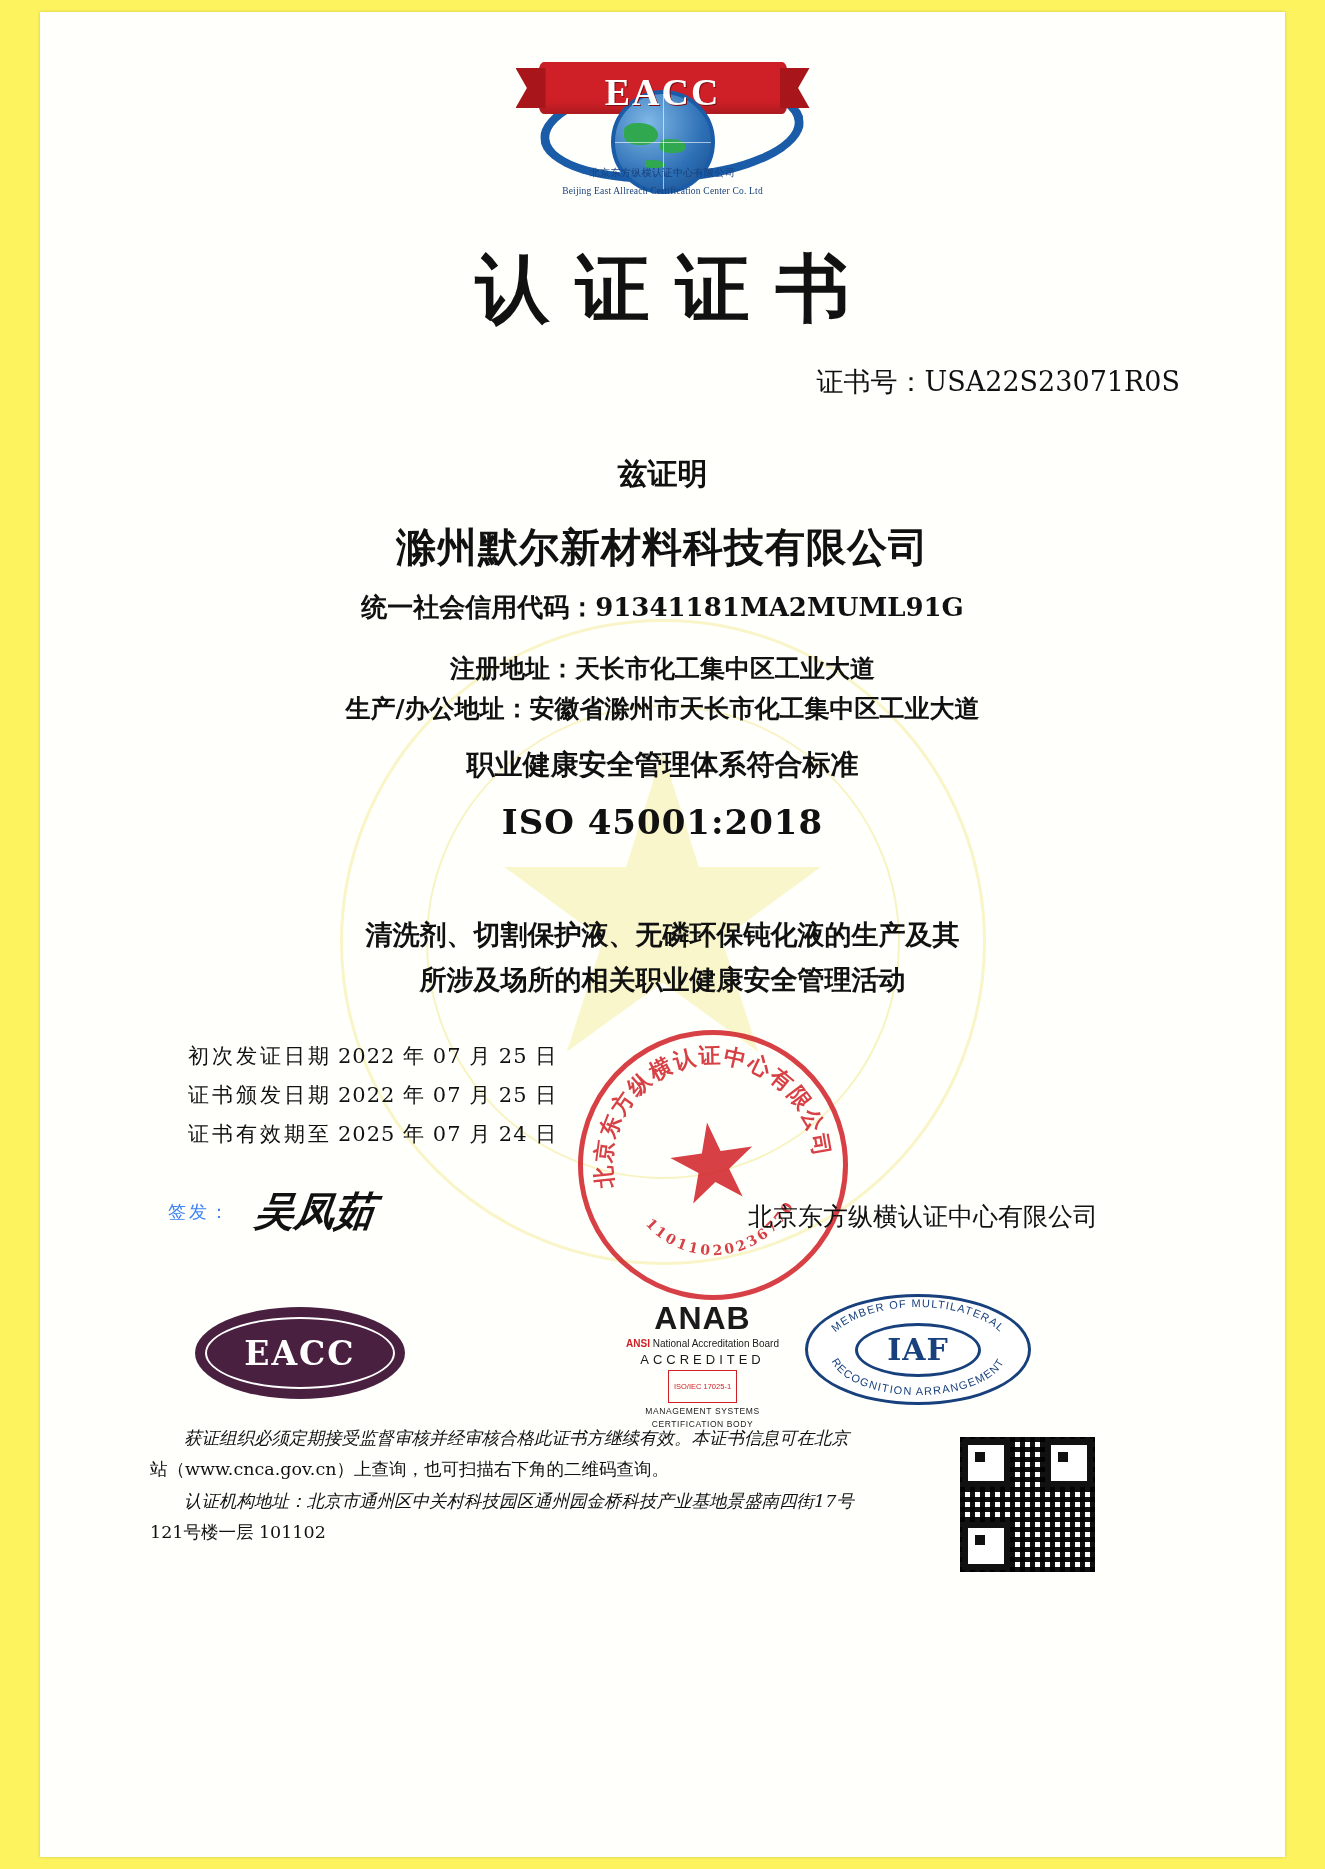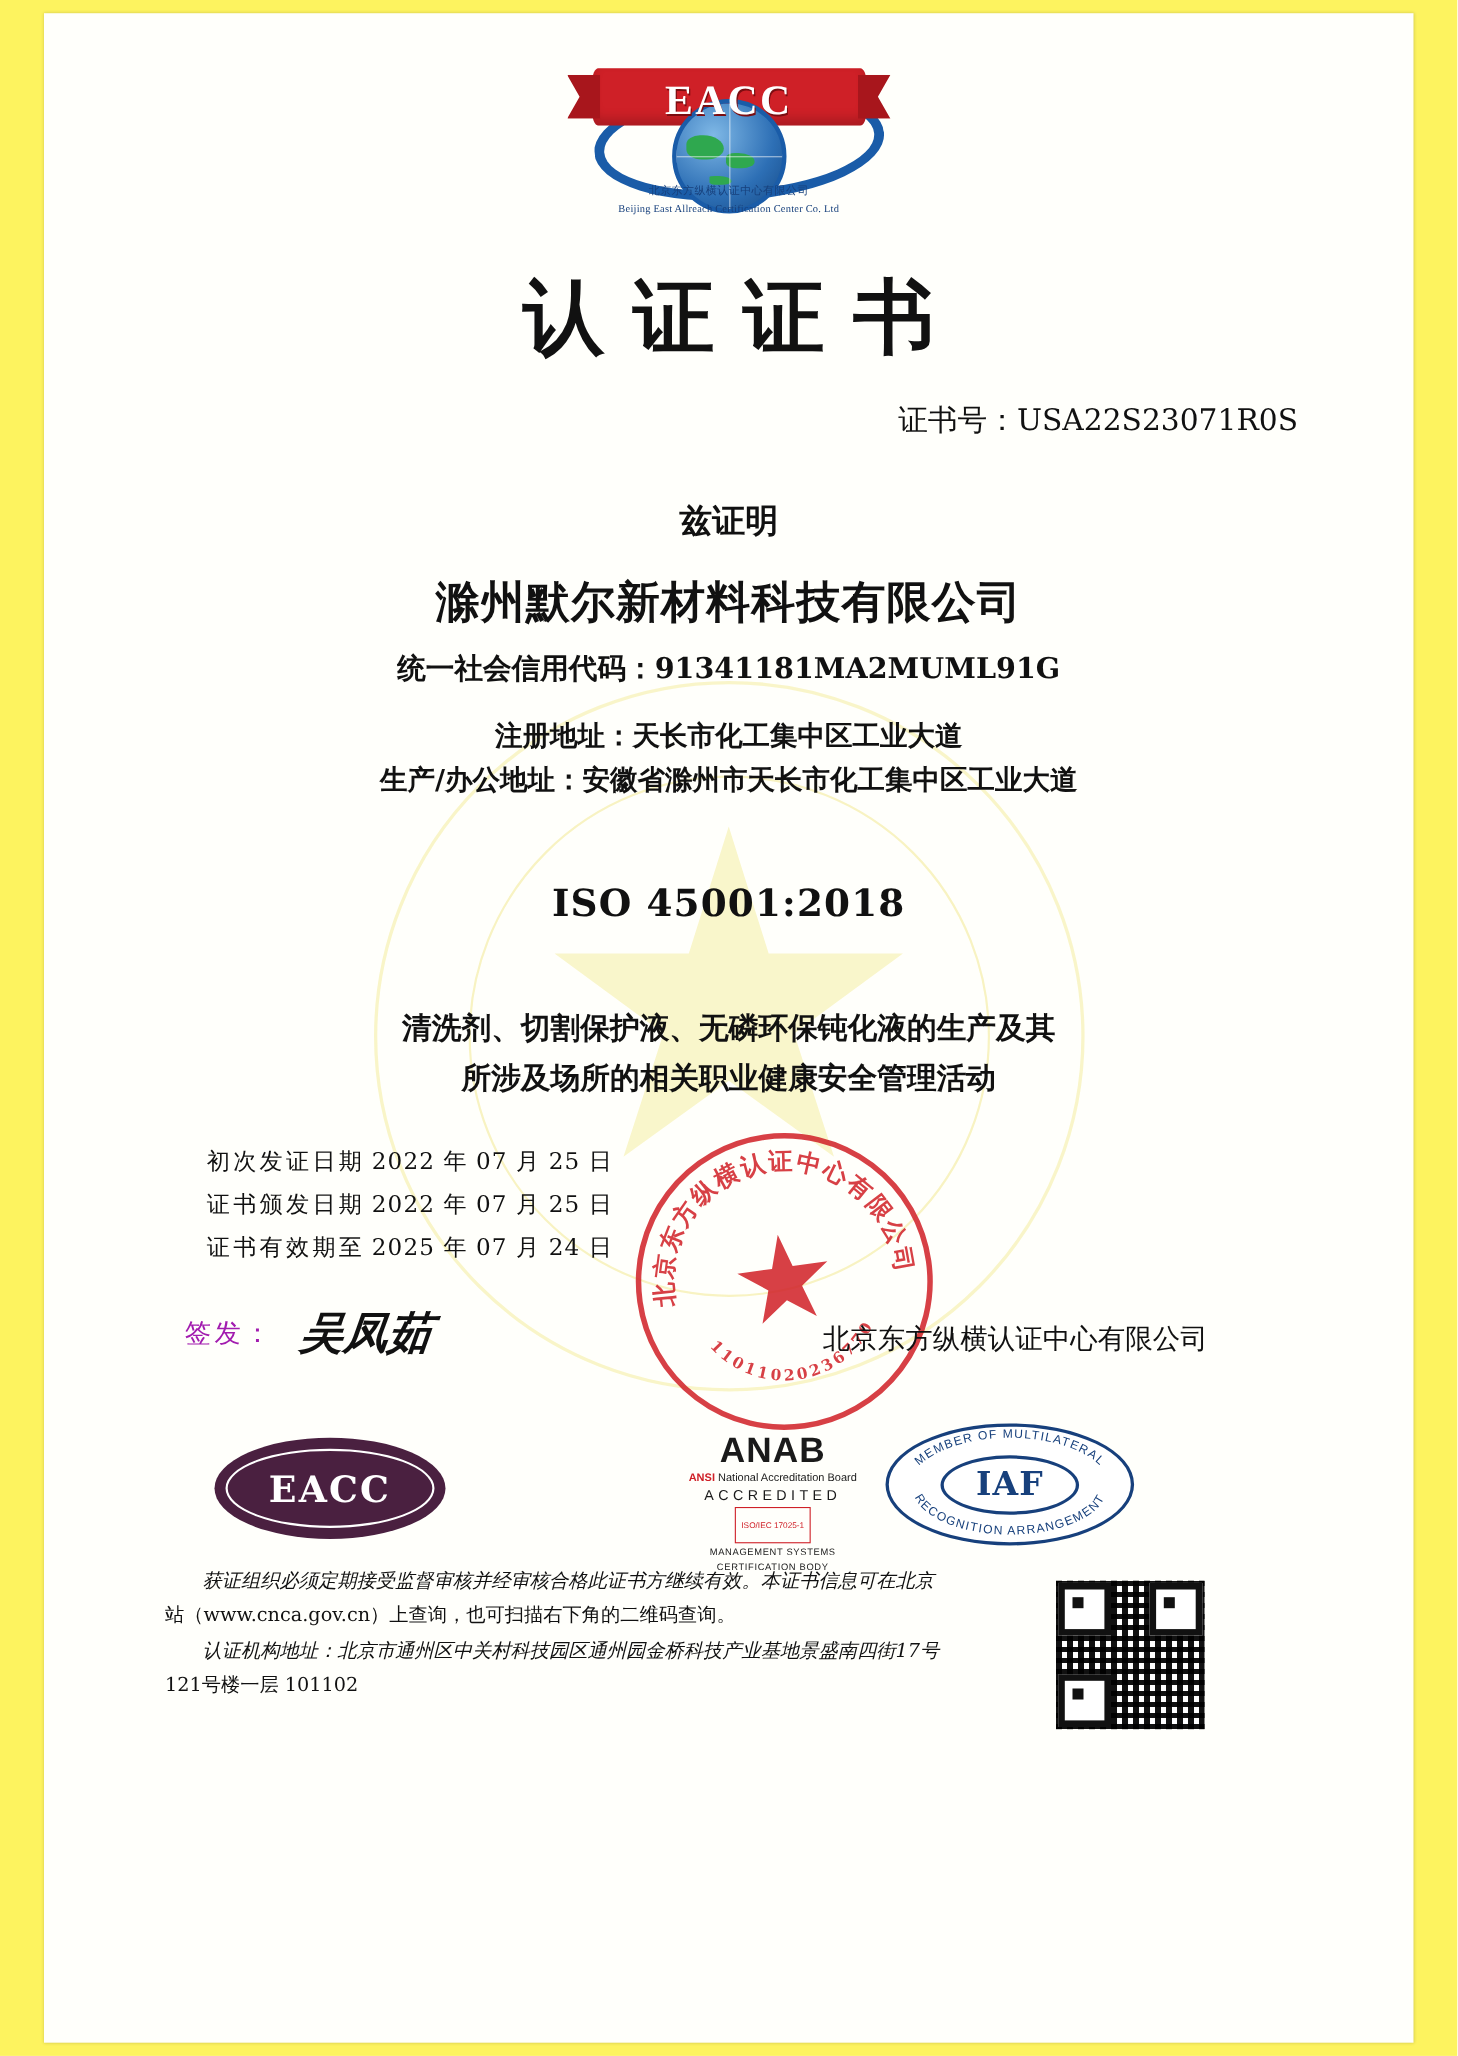--- a/index.html
+++ b/index.html
@@ -228,23 +228,23 @@
   }
 
   .issuer-row {
     position: absolute;
     left: 128px;
     top: 1172px;
     display: flex;
     align-items: center;
   }
   .issuer-label {
-    font-size: 24px;
+    font-size: 18px;
     letter-spacing: 3px;
-    color: #a21caf;
+    color: #3b82f6;
     font-family: Liberation Serif, serif;
   }
   .signature {
     margin-left: 24px;
     font-size: 40px;
     font-family: "DejaVu Serif", serif;
     font-weight: bold;
     font-style: italic;
     color: #111;
     transform: skewX(-6deg);
@@ -477,20 +477,21 @@
     <div class="center-line company">滁州默尔新材料科技有限公司</div>
     <div class="center-line hereby">兹证明</div>
 
     <div class="center-line credit-code">
       <span>统一社会信用代码：</span><span>91341181MA2MUML91G</span>
     </div>
 
     <div class="center-line addr1">注册地址：天长市化工集中区工业大道</div>
     <div class="center-line addr2">生产/办公地址：安徽省滁州市天长市化工集中区工业大道</div>
 
+    <div class="center-line standard-label">职业健康安全管理体系符合标准</div>
     <div class="center-line standard-value">ISO 45001:2018</div>
 
     <div class="center-line scope1">清洗剂、切割保护液、无磷环保钝化液的生产及其</div>
     <div class="center-line scope2">所涉及场所的相关职业健康安全管理活动</div>
 
     <div class="dates">
       <div class="date-row">
         <div class="date-label">初次发证日期</div>
         <div class="date-value">2022 年 07 月 25 日</div>
       </div>

